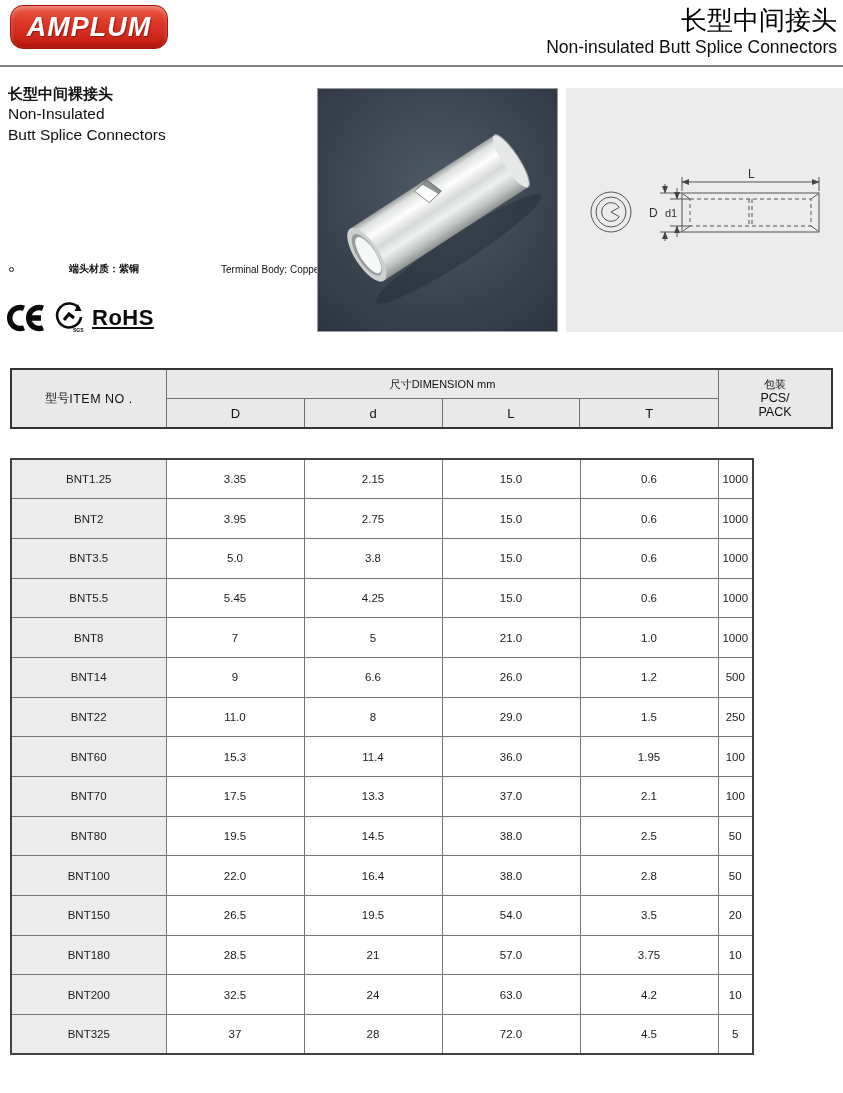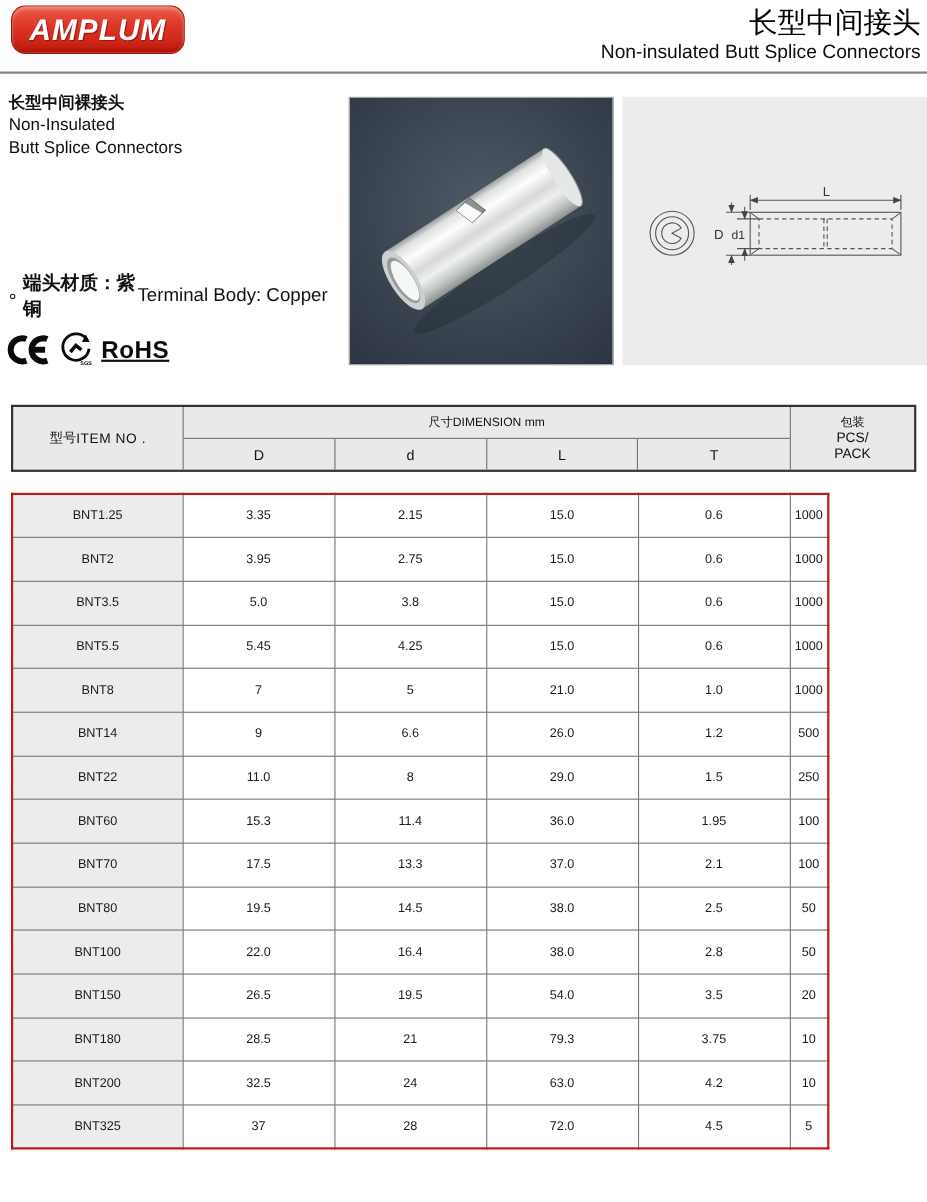--- a/index.html
+++ b/index.html
@@ -23,21 +23,21 @@
   .titles { position:absolute; right:6px; top:5px; text-align:right; }
   .title-zh { font-size:26px; line-height:31px; color:#000; font-weight:400; }
   .title-en { font-size:17.5px; line-height:22px; color:#0d0d0d; }
   .rule { position:absolute; left:0; top:65px; width:843px; height:2px; background:#828282; }
 
   
   .prod-block { position:absolute; left:8px; top:84px; }
   .prod-zh { font-size:15px; font-weight:bold; line-height:19px; }
   .prod-en { font-size:15.5px; line-height:21px; color:#0f0f0f; }
   .specs { position:absolute; left:9px; top:259px; }
-  .spec-row { display:flex; align-items:center; height:20px; font-size:17px; }
+  .spec-row { display:flex; align-items:center; height:20px; font-size:10px;gap:48px; }
   .bullet { width:5px; height:5px; border:1.5px solid #222; border-radius:50%;
             margin-right:7px; flex:0 0 auto; }
   .spec-zh { font-weight:bold; width:104px; }
   .spec-en { color:#111; }
   .certs { position:absolute; left:6px; top:301px; display:flex; align-items:center;text-decoration:underline; }
   .rohs { font-size:22px; font-weight:800; letter-spacing:.5px; margin-left:8px; color:#0a0a0a; }
 
   
   .photo-panel { position:absolute; left:317px; top:88px; width:241px; height:244px;
                  border:1px solid #9a9a9a; }
@@ -63,23 +63,23 @@
   .th-dim-cols { flex:1; display:grid; grid-template-columns:repeat(4,1fr); }
   .th-col { display:flex; align-items:center; justify-content:center;
             font-size:13px; border-right:1px solid #707070; }
   .th-col:last-child { border-right:none; }
   .th-pack { display:flex; flex-direction:column; align-items:center; justify-content:center; }
   .th-pack .zh { font-size:11px; line-height:13px; }
   .th-pack .en { font-size:12.5px; line-height:14.5px; }
 
   
   .body-table {
-    position:absolute; left:10px; top:448px; width:744px;
+    position:absolute; left:10px; top:458px; width:744px;
     border-collapse:collapse; table-layout:fixed;
-    border:2px solid #b91c1c;
+    border:2px solid #404040;
   }
   .body-table td {
     border:1px solid #757575; text-align:center; vertical-align:middle;
     font-size:11.5px; color:#1a1a1a; height:39.7px; background:#fff;
   }
   .body-table td.item { background:#ececec; }
 
   svg text { font-family:"Liberation Sans", sans-serif; }
 </style>
 </head>
@@ -347,21 +347,21 @@
           <td>26.5</td>
           <td>19.5</td>
           <td>54.0</td>
           <td>3.5</td>
           <td>20</td>
         </tr>
         <tr>
           <td class="item">BNT180</td>
           <td>28.5</td>
           <td>21</td>
-          <td>79.3</td>
+          <td>57.0</td>
           <td>3.75</td>
           <td>10</td>
         </tr>
         <tr>
           <td class="item">BNT200</td>
           <td>32.5</td>
           <td>24</td>
           <td>63.0</td>
           <td>4.2</td>
           <td>10</td>

